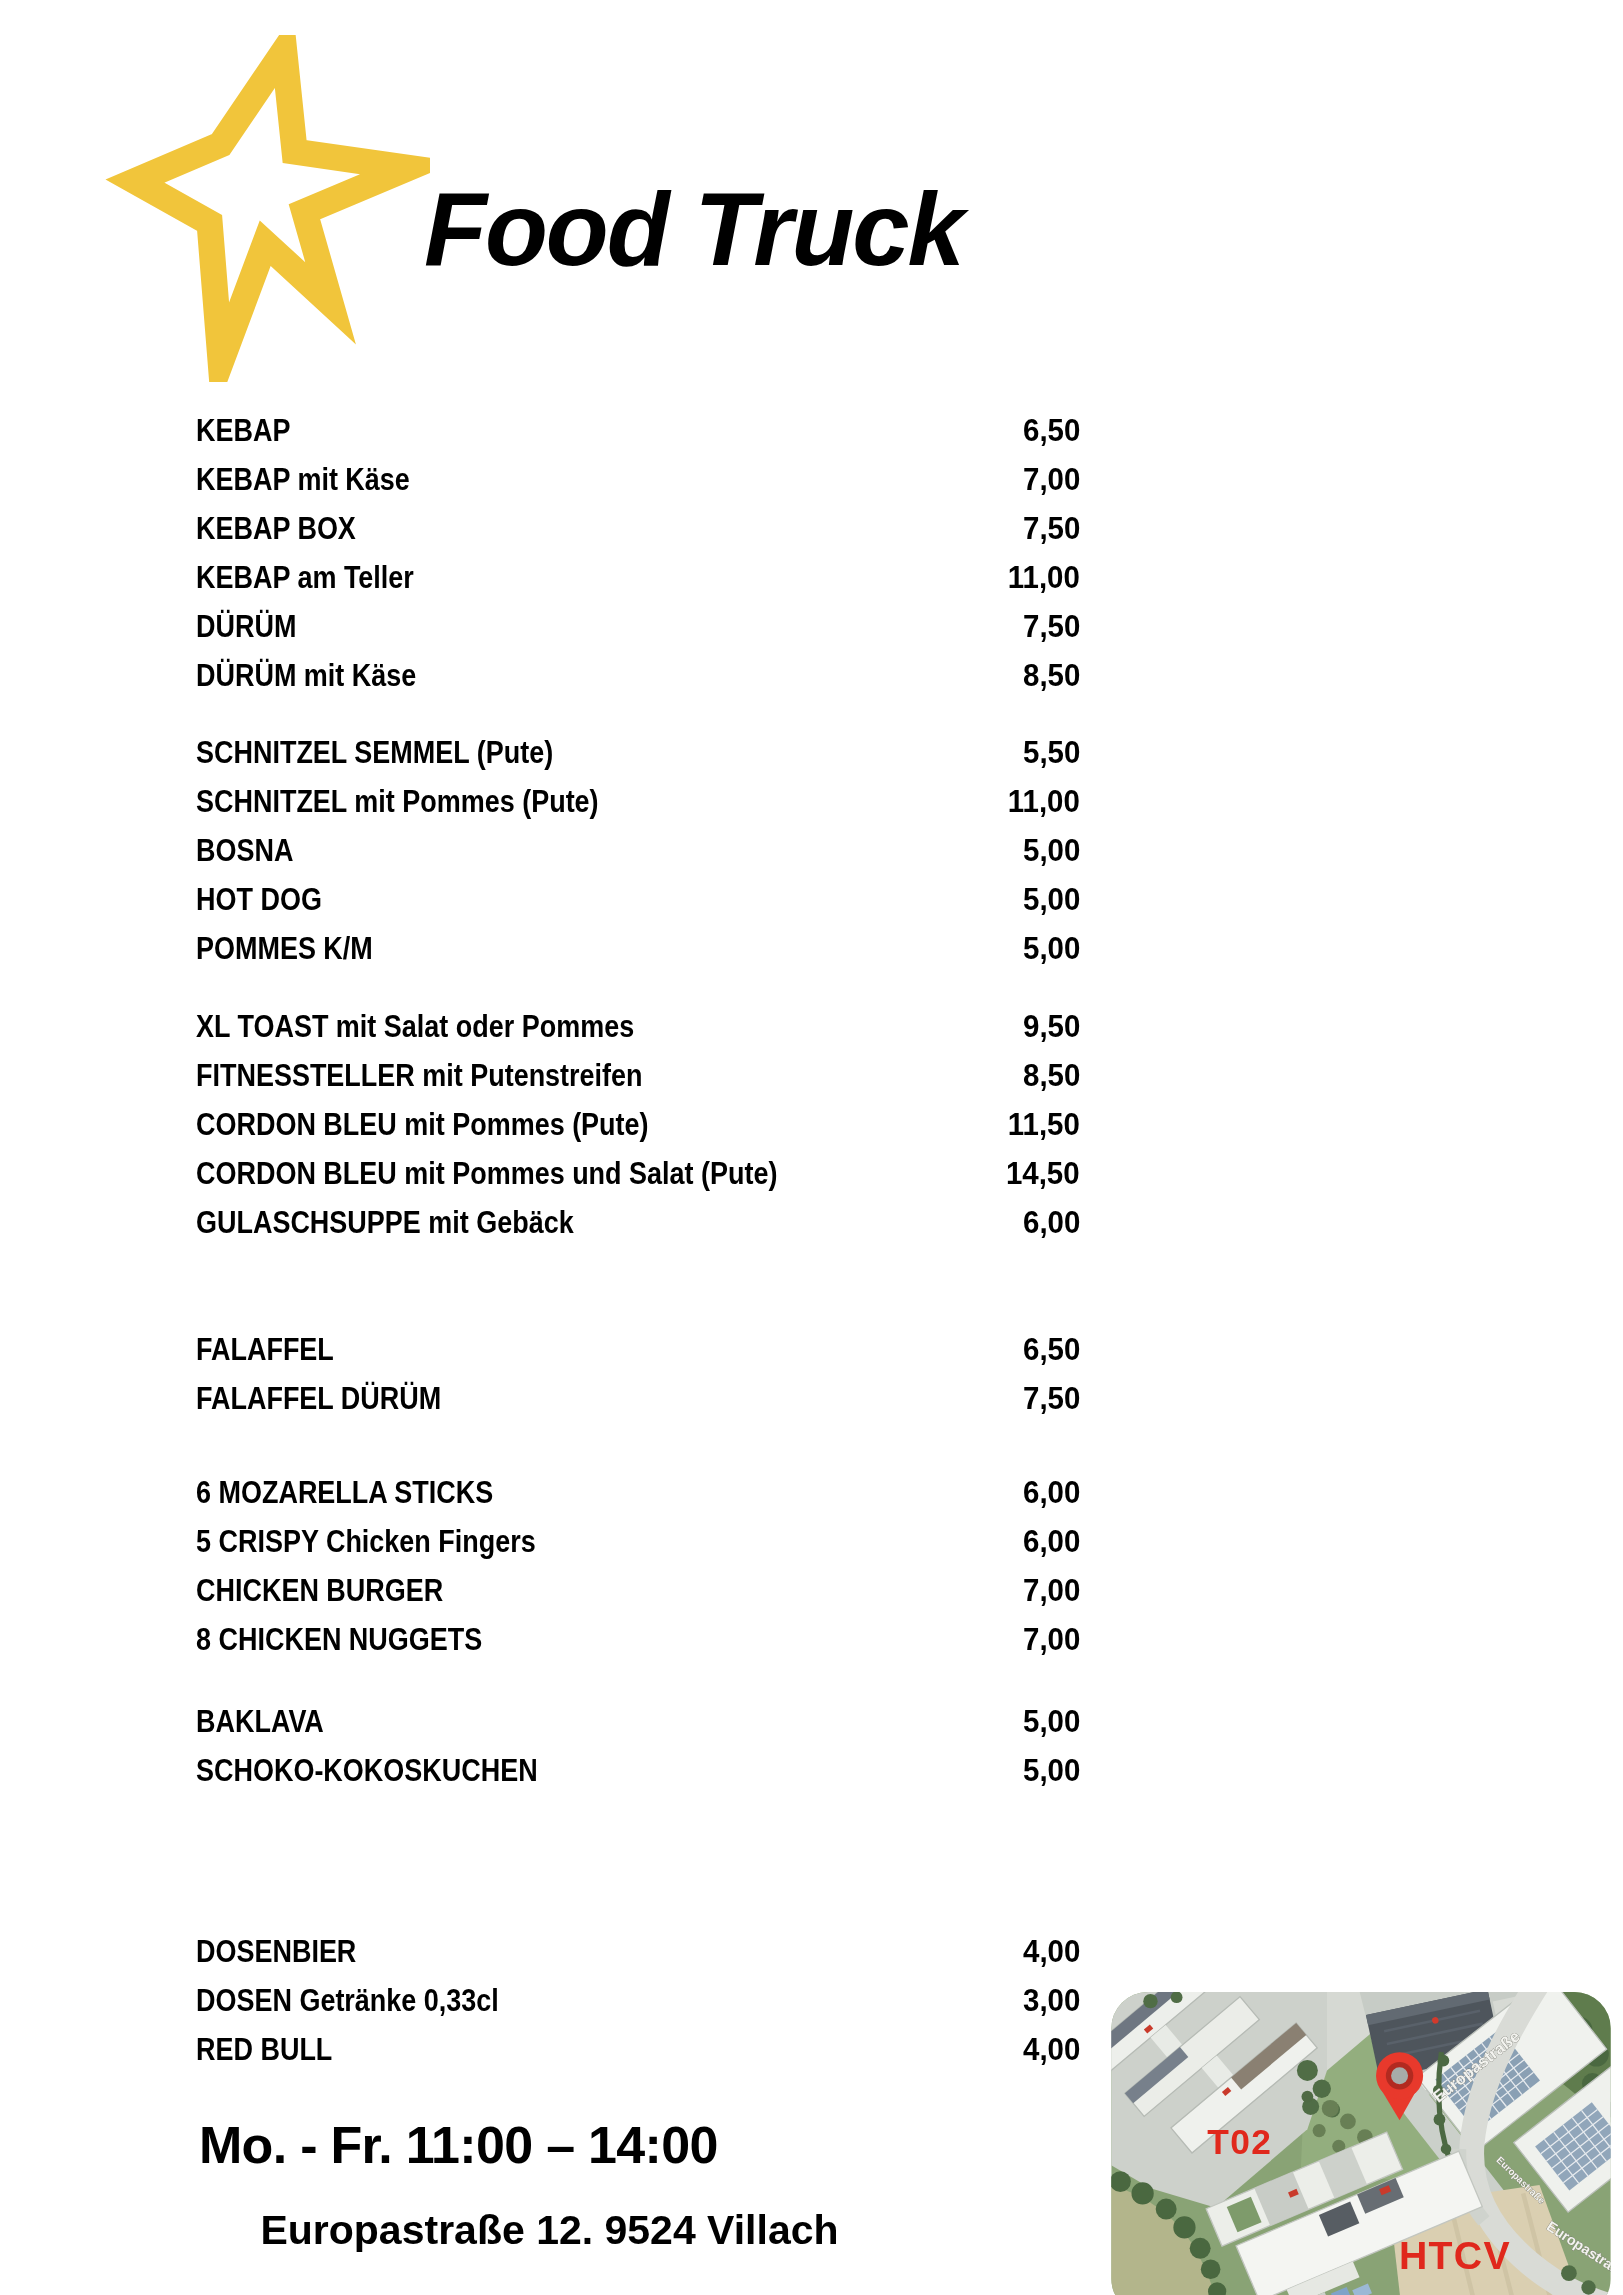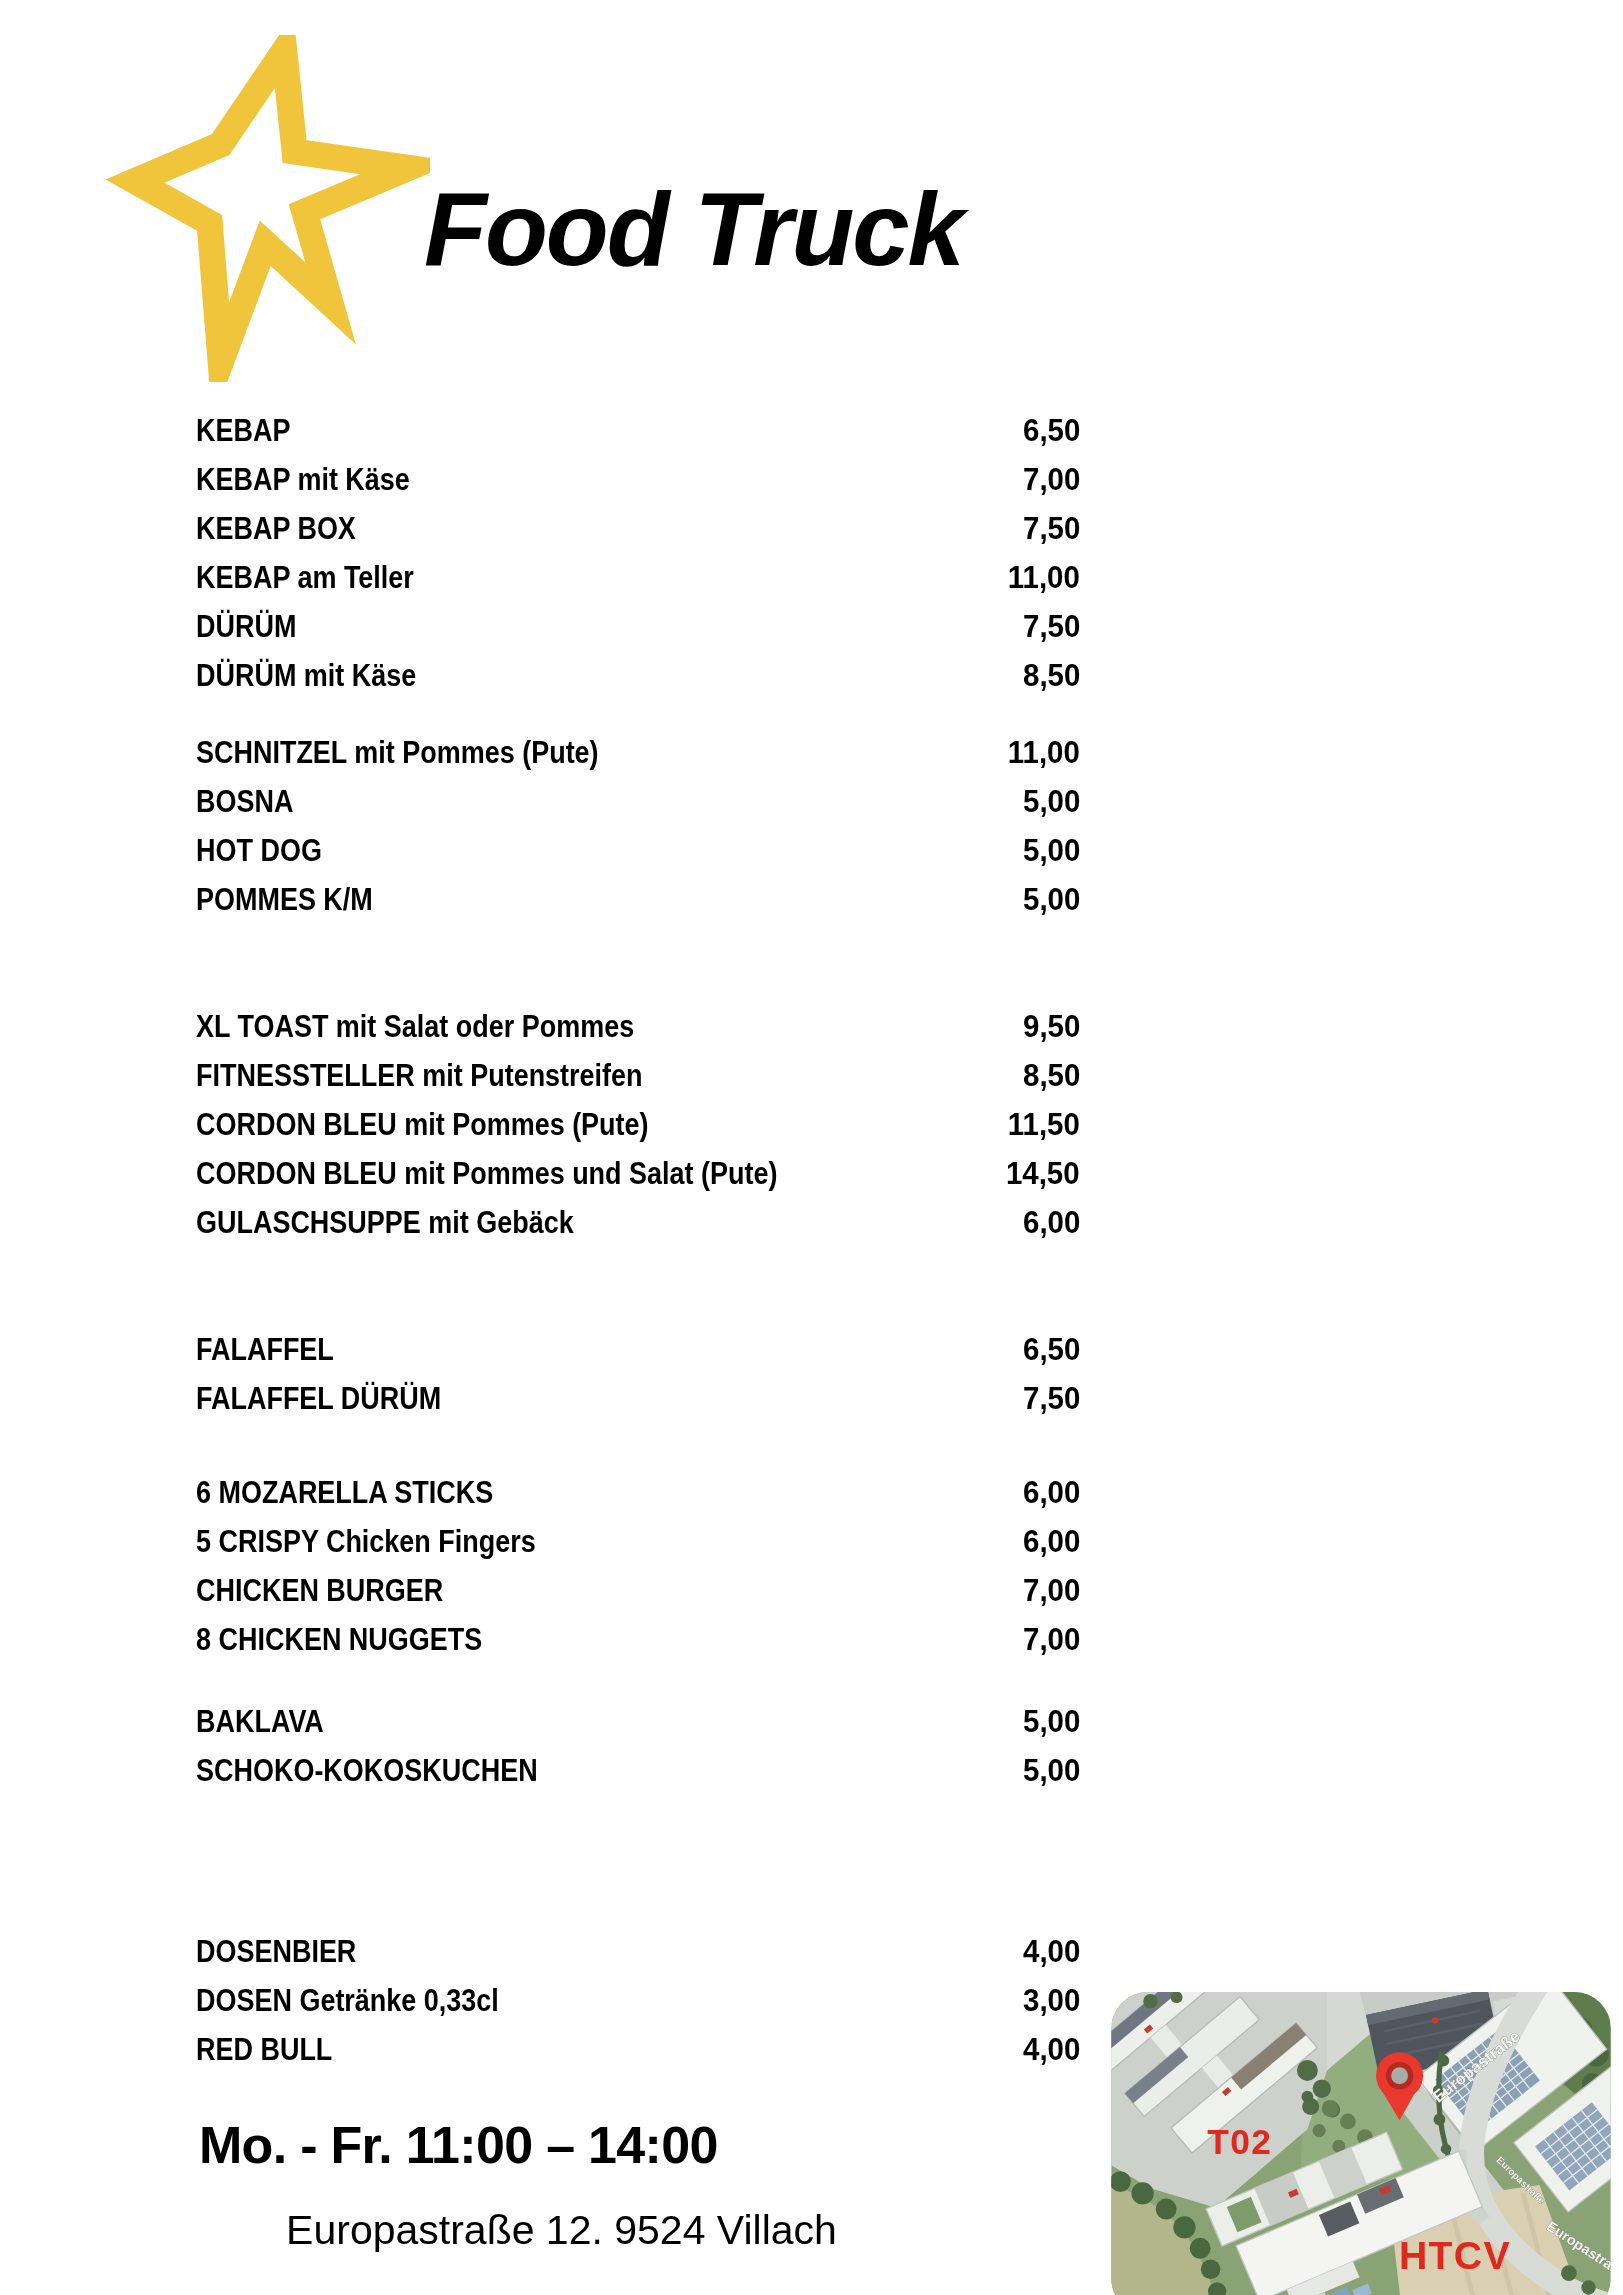--- a/index.html
+++ b/index.html
@@ -12,22 +12,22 @@
   
   .section{position:absolute;left:196px;width:884px;}
   .row{height:49px;display:flex;align-items:center;justify-content:flex-end;
        font-size:31px;font-weight:700;}
   .nm{flex:1 1 auto;transform:scaleX(.87);transform-origin:0 50%;white-space:nowrap;}
   .pr{transform:scaleX(.95);transform-origin:100% 50%;white-space:nowrap;}
   .row.note .nm{font-weight:400;font-size:29px;transform:scaleX(.9);}
   
   .hours{position:absolute;left:199px;top:2084px;width:693px;font-size:52px;font-weight:700;
          letter-spacing:-0.7px;white-space:nowrap;}
-  .address{position:absolute;left:215px;top:2176px;width:693px;text-align:center;
-           font-size:41px;font-weight:400;white-space:nowrap;}
+  .address{position:absolute;left:203px;top:2176px;width:693px;text-align:center;
+           font-size:41px;font-weight:700;white-space:nowrap;}
   
   .map{position:absolute;left:1111px;top:1961px;width:500px;height:323px;}
   .map svg{display:block;width:500px;height:323px;}
   .map text{font-family:"Liberation Sans",sans-serif;}
   .street-label{fill:#F3F3EF;stroke:#76766d;stroke-width:.9;paint-order:stroke;font-weight:bold;}
   .area-label{font-weight:bold;letter-spacing:2px;}
 </style>
 </head>
 <body>
 
@@ -59,20 +59,24 @@
         <span class="nm">DÜRÜM</span>
         <span class="pr">7,50</span>
       </div>
     <div class="row">
         <span class="nm">DÜRÜM mit Käse</span>
         <span class="pr">8,50</span>
       </div>
   </div>
 
   <div class="section" style="top:697px">
+    <div class="row">
+        <span class="nm">SCHNITZEL SEMMEL (Pute)</span>
+        <span class="pr">5,50</span>
+      </div>
     <div class="row">
         <span class="nm">SCHNITZEL mit Pommes (Pute)</span>
         <span class="pr">11,00</span>
       </div>
     <div class="row">
         <span class="nm">BOSNA</span>
         <span class="pr">5,00</span>
       </div>
     <div class="row">
         <span class="nm">HOT DOG</span>

